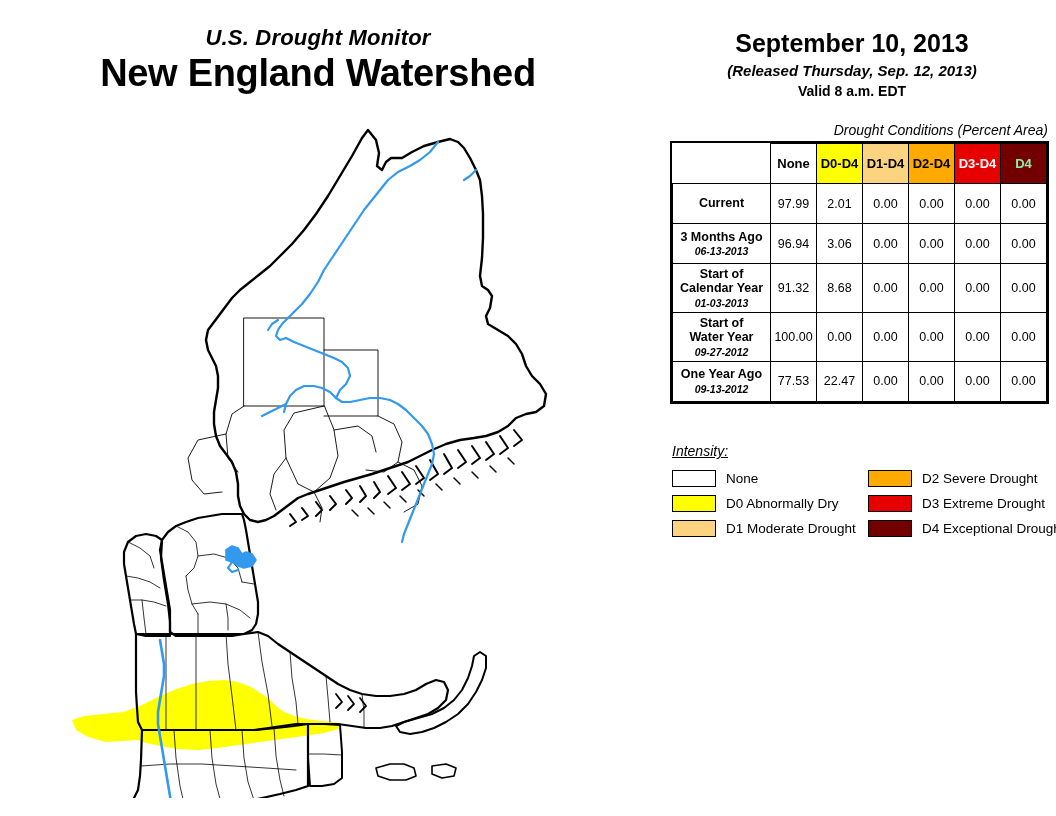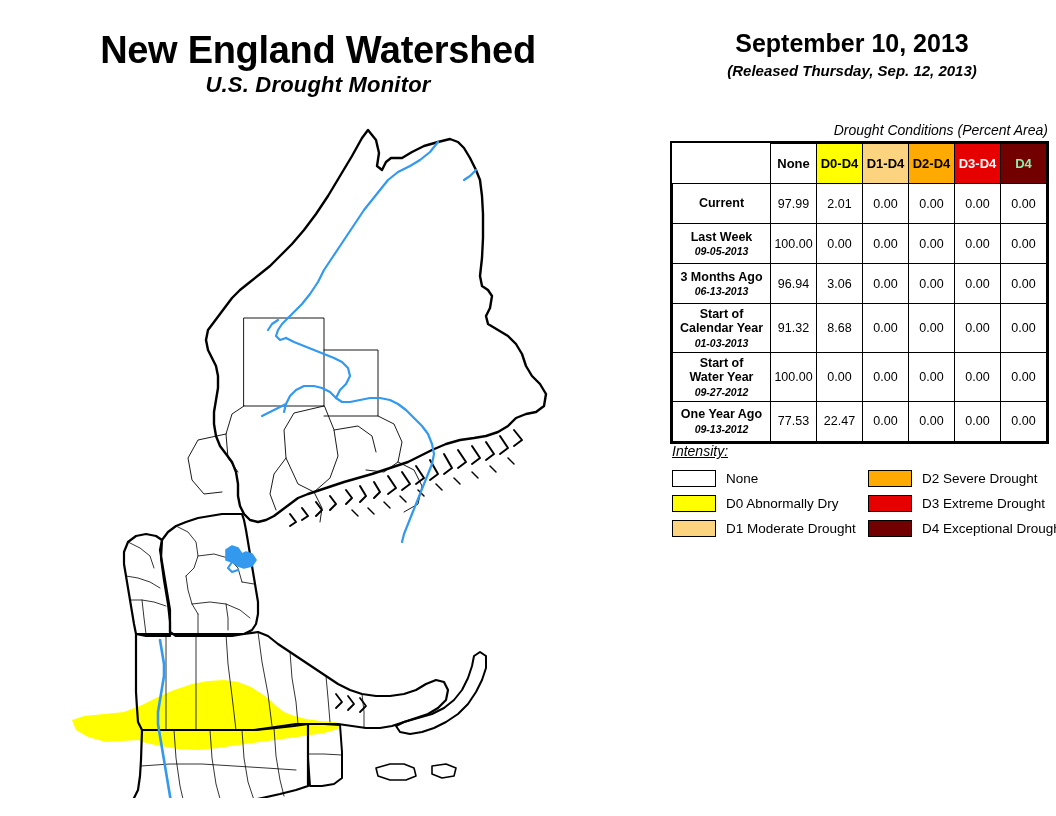--- a/index.html
+++ b/index.html
@@ -165,22 +165,22 @@
     font-size: 13.5px;
     white-space: nowrap;
   }
 </style>
 </head>
 <body>
 
 <div id="left-panel">
 
   <div id="title-block">
+    <div id="title-sub">U.S. Drought Monitor</div>
     <div id="title-main">New England Watershed</div>
-    <div id="title-sub">U.S. Drought Monitor</div>
   </div>
 
   <div id="map-wrap">
     <svg id="map-svg" width="580" height="680" viewBox="0 0 580 680" xmlns="http://www.w3.org/2000/svg">
       <rect x="0" y="0" width="580" height="680" fill="#ffffff"></rect>
 
       <g>
         <path d="M 92,740 L 60,742 L 42,737 L 30,730 L 26,720 L 38,716 L 58,714 L 78,712
                  L 96,705 L 112,697 L 128,690 L 146,684 L 162,681 L 178,680 L 192,682
                  L 205,687 L 216,694 L 224,700 L 230,706 L 238,712 L 248,716 L 260,719
@@ -354,20 +354,21 @@
       </g>
     </svg>
   </div>
 </div>
 
 <div id="right-panel">
 
   <div id="date-block">
     <div id="date-main">September 10, 2013</div>
     <div id="date-released">(Released Thursday, Sep. 12, 2013)</div>
+    <div id="date-valid">Valid 8 a.m. EDT</div>
   </div>
 
   <div id="table-caption">Drought Conditions (Percent Area)</div>
 
   <table id="cond-table" class="outer-border">
     <thead>
       <tr id="header-row">
         <th class="corner-cell rowlabel"></th>
       <th class="valcell" style="background: rgb(255, 255, 255); color: rgb(0, 0, 0);">None</th>
           <th class="valcell" style="background: rgb(255, 255, 0); color: rgb(0, 0, 0);">D0-D4</th>
@@ -381,29 +382,20 @@
         <tr>
           <td class="rowlabel">Current</td>
           <td class="valcell">97.99</td>
           <td class="valcell">2.01</td>
           <td class="valcell">0.00</td>
           <td class="valcell">0.00</td>
           <td class="valcell">0.00</td>
           <td class="valcell">0.00</td>
         </tr>
         <tr>
-          <td class="rowlabel">Last Week<span class="sublabel">09-05-2013</span></td>
-          <td class="valcell">100.00</td>
-          <td class="valcell">0.00</td>
-          <td class="valcell">0.00</td>
-          <td class="valcell">0.00</td>
-          <td class="valcell">0.00</td>
-          <td class="valcell">0.00</td>
-        </tr>
-        <tr>
           <td class="rowlabel">3 Months Ago<span class="sublabel">06-13-2013</span></td>
           <td class="valcell">96.94</td>
           <td class="valcell">3.06</td>
           <td class="valcell">0.00</td>
           <td class="valcell">0.00</td>
           <td class="valcell">0.00</td>
           <td class="valcell">0.00</td>
         </tr>
         <tr>
           <td class="rowlabel">Start of<br>Calendar Year<span class="sublabel">01-03-2013</span></td>

